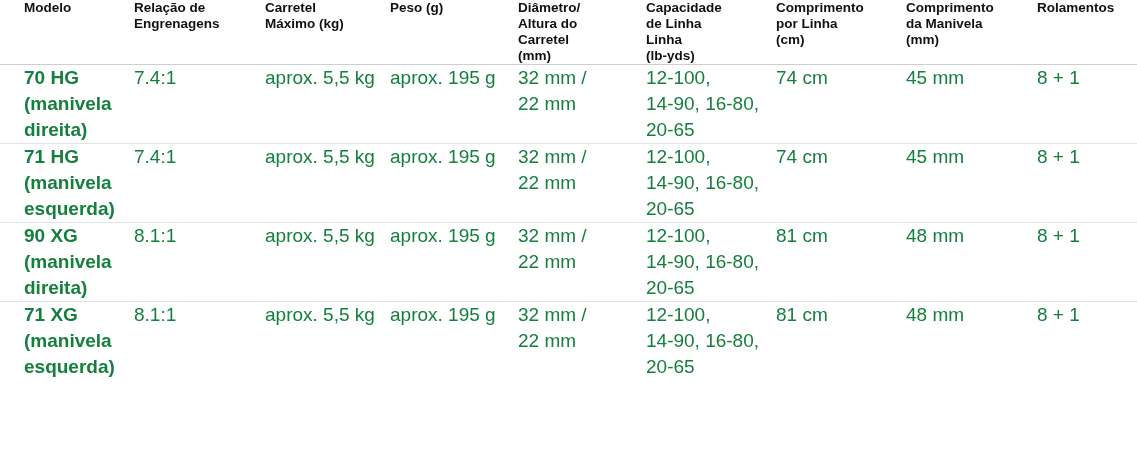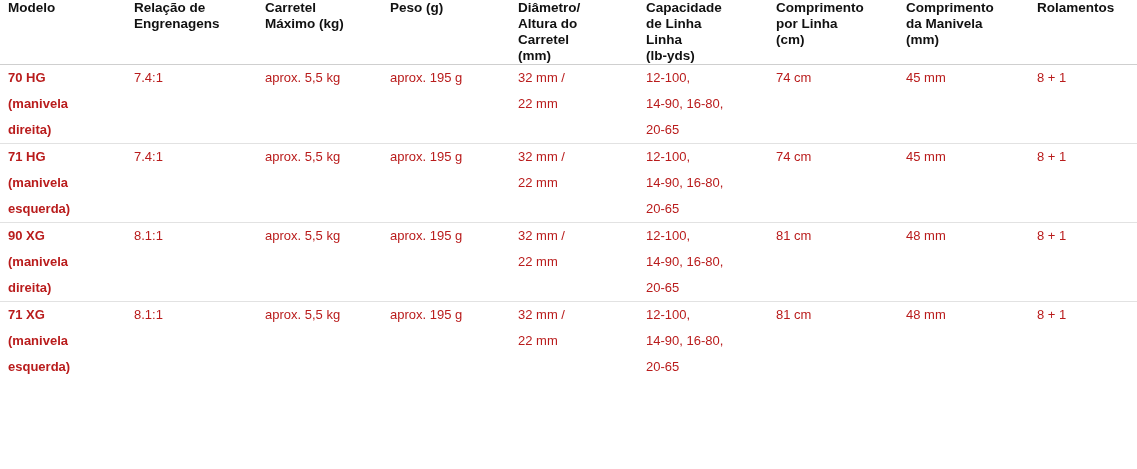--- a/index.html
+++ b/index.html
@@ -31,24 +31,24 @@
     font-size: 13.5px;
     font-weight: bold;
     line-height: 16px;
     padding: 0 14px 10px 0;
     color: #111111;
   }
   thead tr {
     border-bottom: 1px solid #cfcfcf;
   }
   tbody td {
-    font-size: 13px;
+    font-size: 19px;
     line-height: 26px;
     padding: 14px 14px 14px 0;
-    color: #b91c1c;
+    color: #15803d;
     border-bottom: 1px solid #e2e2e2;
   }
   tbody tr:last-child td {
     border-bottom: none;
   }
   tbody td.model {
     font-weight: bold;
   }
   
   col.c0 { width: 134px; }
@@ -56,21 +56,21 @@
   col.c2 { width: 125px; }
   col.c3 { width: 128px; }
   col.c4 { width: 128px; }
   col.c5 { width: 130px; }
   col.c6 { width: 130px; }
   col.c7 { width: 131px; }
   col.c8 { width: 100px; }
   
   thead th:first-child,
   tbody td:first-child {
-    padding-left: 8px;
+    padding-left: 24px;
   }
   .line { display: block; }
 </style>
 </head>
 <body>
 
 <table class="spec-table">
   <colgroup>
     <col class="c0">
       <col class="c1">

